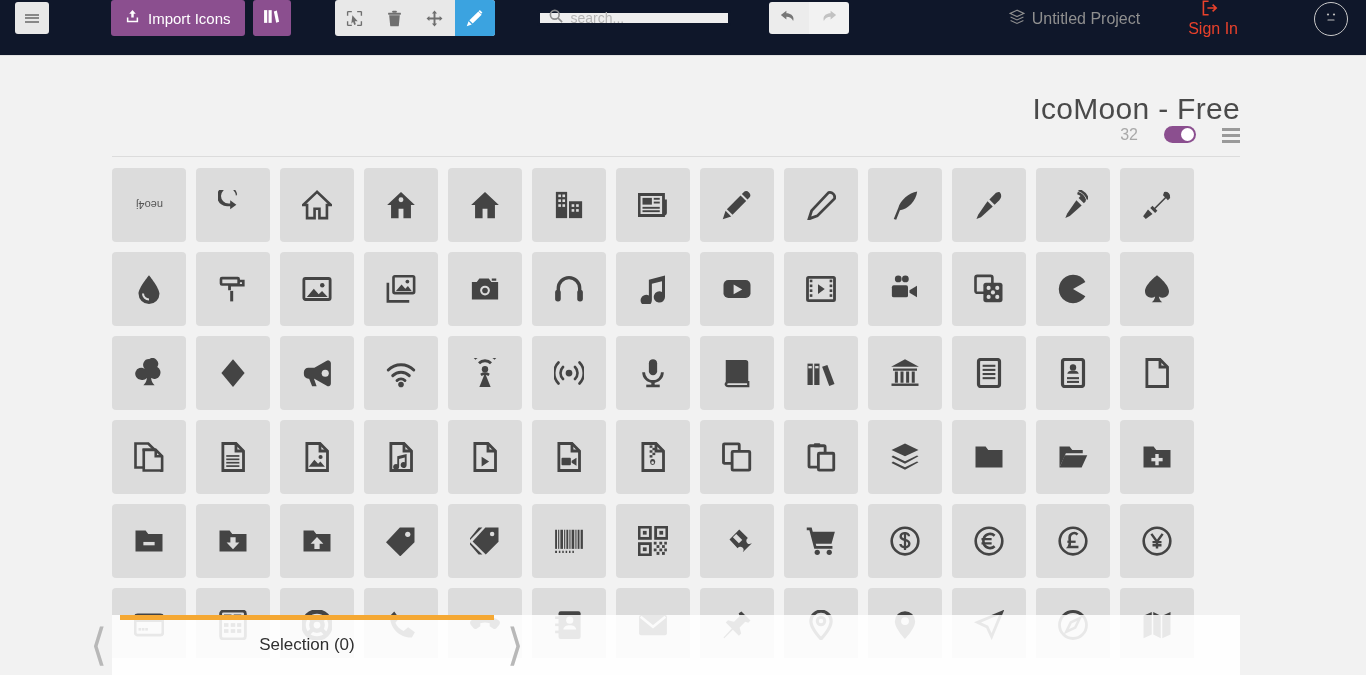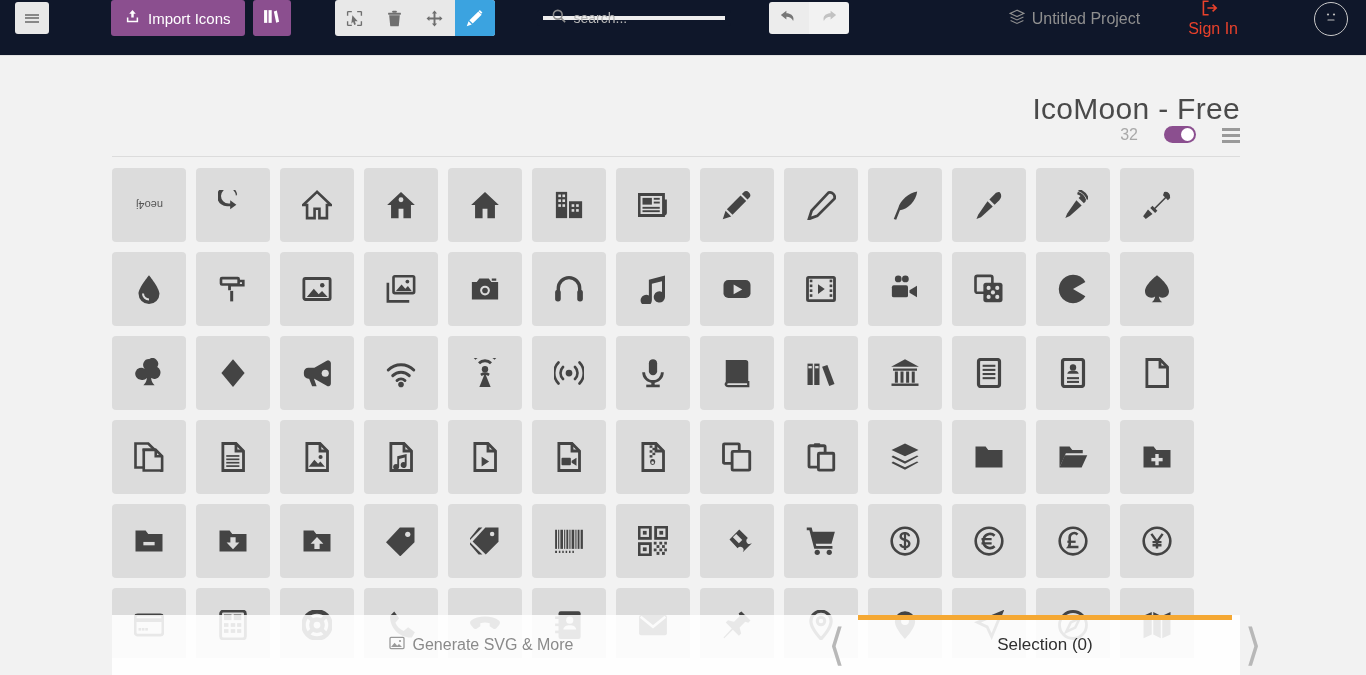--- a/index.html
+++ b/index.html
@@ -45,21 +45,21 @@
     border-radius: 3px; overflow: hidden; background: #e8e8e8;
   }
   .tool-group .tbtn {
     width: 40px; height: 36px; display: flex; align-items: center; justify-content: center;
     cursor: pointer; color: #6f6f6f;
   }
   .tool-group .tbtn.active { background: #3ba3e0; color: #fff; }
 
   .search-wrap {
     margin-left: 42px; width: 194px; height: 16px;
-    background: #eeeeee; border: 6px solid #0f172a; border-radius: 3px;
+    background: #eeeeee; border: 3px solid #0f172a; border-radius: 3px;
     display: flex; align-items: center; padding: 0 9px;
   }
   .search-wrap input {
     border: none; outline: none; background: transparent;
     font-family: "Liberation Sans", sans-serif; font-size: 14px;
     color: #555; margin-left: 8px; width: 150px;
   }
   .search-wrap input::placeholder { color: #b4b4b4; }
 
   .ur-group {
@@ -1024,30 +1024,20 @@
         <svg width="30" height="30" viewBox="0 0 16 16" fill="currentColor">
           <path d="M0.8 3l4.4-2v12l-4.4 2z"></path>
           <path d="M6 1l4 2v12l-4-2z"></path>
           <path d="M10.8 3l4.4-2v12l-4.4 2z"></path>
         </svg>
       </span>
     </div>
   </div>
 
 <div class="bottom">
-  <div class="bottom-left">
-    <span>
-      <svg width="16" height="16" viewBox="0 0 16 16" fill="none" stroke="#9a9a9a" stroke-width="1.3">
-        <rect x="1" y="2.4" width="14" height="11.2" rx="1"></rect>
-        <circle cx="11" cy="6" r="1.1" fill="#9a9a9a" stroke="none"></circle>
-        <path d="M2 12l3.6-4.2 2.6 3 1.8-1.8 3 3z" fill="#9a9a9a" stroke="none"></path>
-      </svg>
-    </span>
-    <span>Generate SVG &amp; More</span>
-  </div>
 
   <div class="selection-tab">
     <div class="topline"></div>
     <div class="chev left">⟨</div>
     <div class="label">Selection (0)</div>
     <div class="chev right">⟩</div>
   </div>
 
 </div>
 

